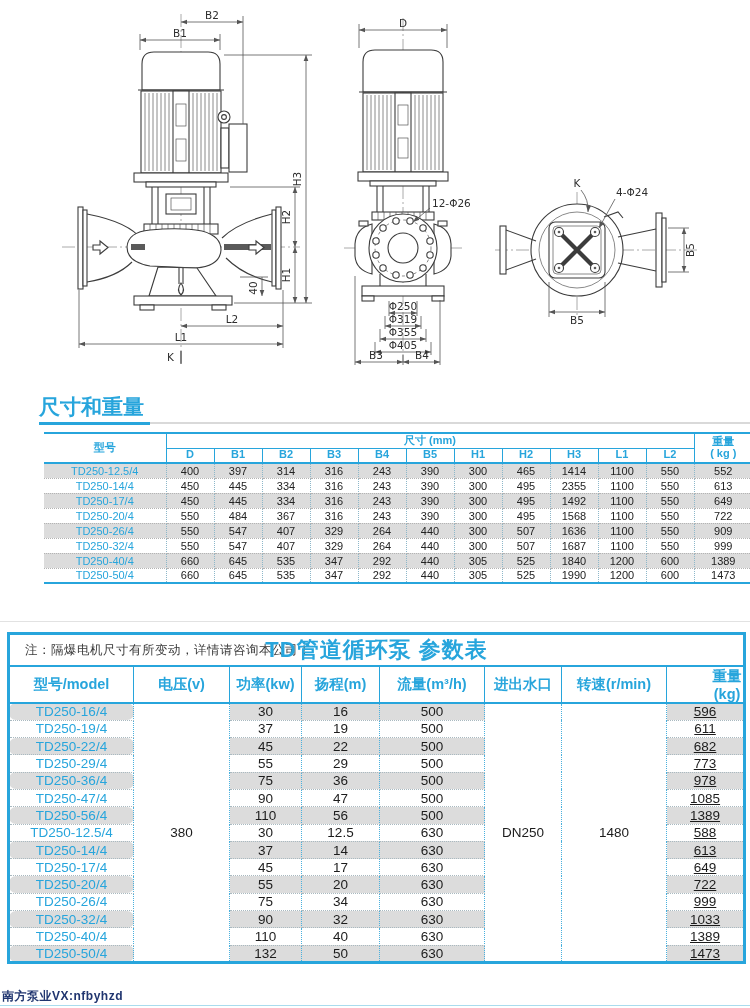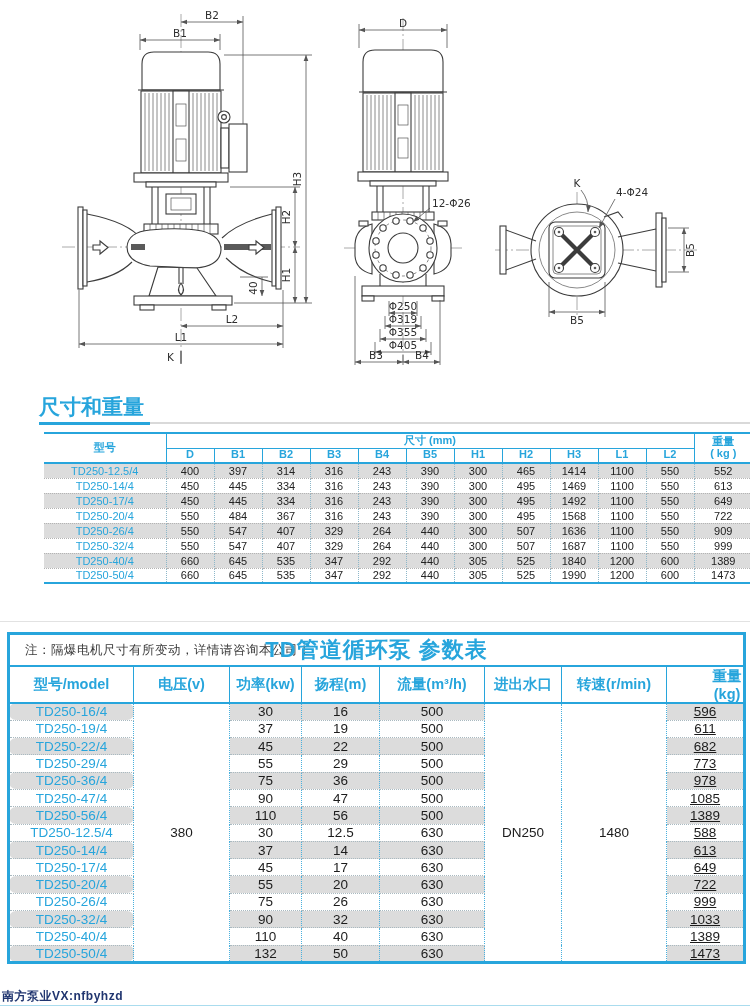--- a/index.html
+++ b/index.html
@@ -387,21 +387,21 @@
         <tr>
           <td class="model">TD250-14/4</td>
           <td>450</td>
           <td>445</td>
           <td>334</td>
           <td>316</td>
           <td>243</td>
           <td>390</td>
           <td>300</td>
           <td>495</td>
-          <td>1469</td>
+          <td>2355</td>
           <td>1100</td>
           <td>550</td>
           <td>613</td>
         </tr>
         <tr class="stripe">
           <td class="model">TD250-17/4</td>
           <td>450</td>
           <td>445</td>
           <td>334</td>
           <td>316</td>
@@ -600,21 +600,21 @@
         <tr class="stripe">
           <td class="model">TD250-20/4</td>
           <td>55</td>
           <td>20</td>
           <td>630</td>
           <td>722</td>
         </tr>
         <tr>
           <td class="model">TD250-26/4</td>
           <td>75</td>
-          <td>26</td>
+          <td>34</td>
           <td>630</td>
           <td>999</td>
         </tr>
         <tr class="stripe">
           <td class="model">TD250-32/4</td>
           <td>90</td>
           <td>32</td>
           <td>630</td>
           <td>1033</td>
         </tr>

